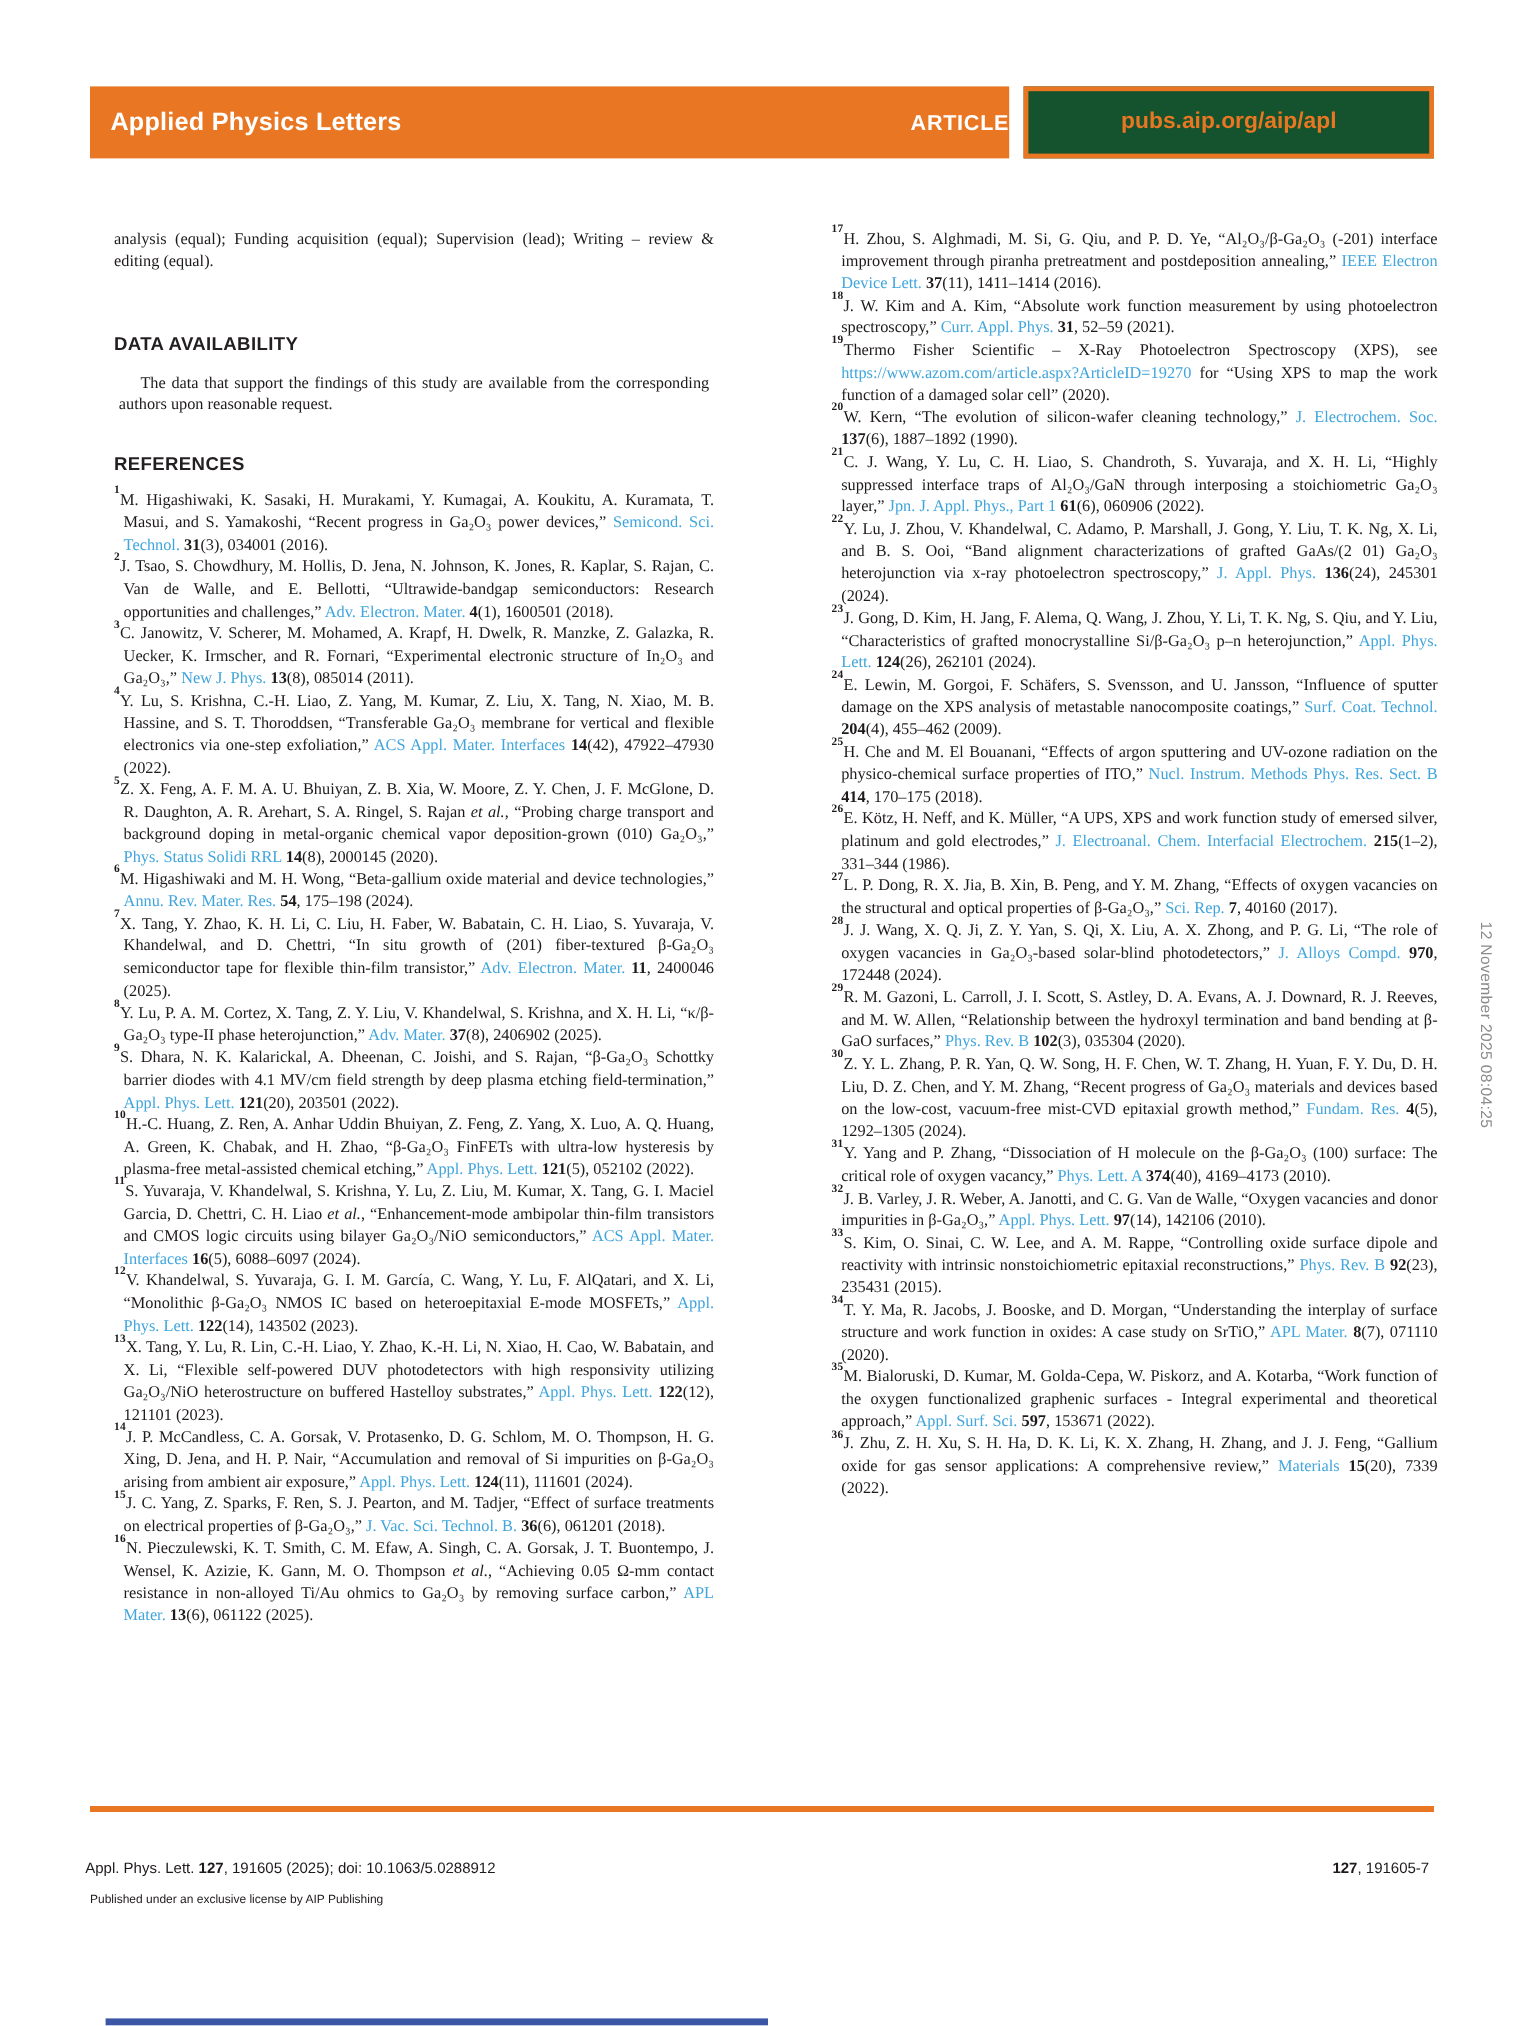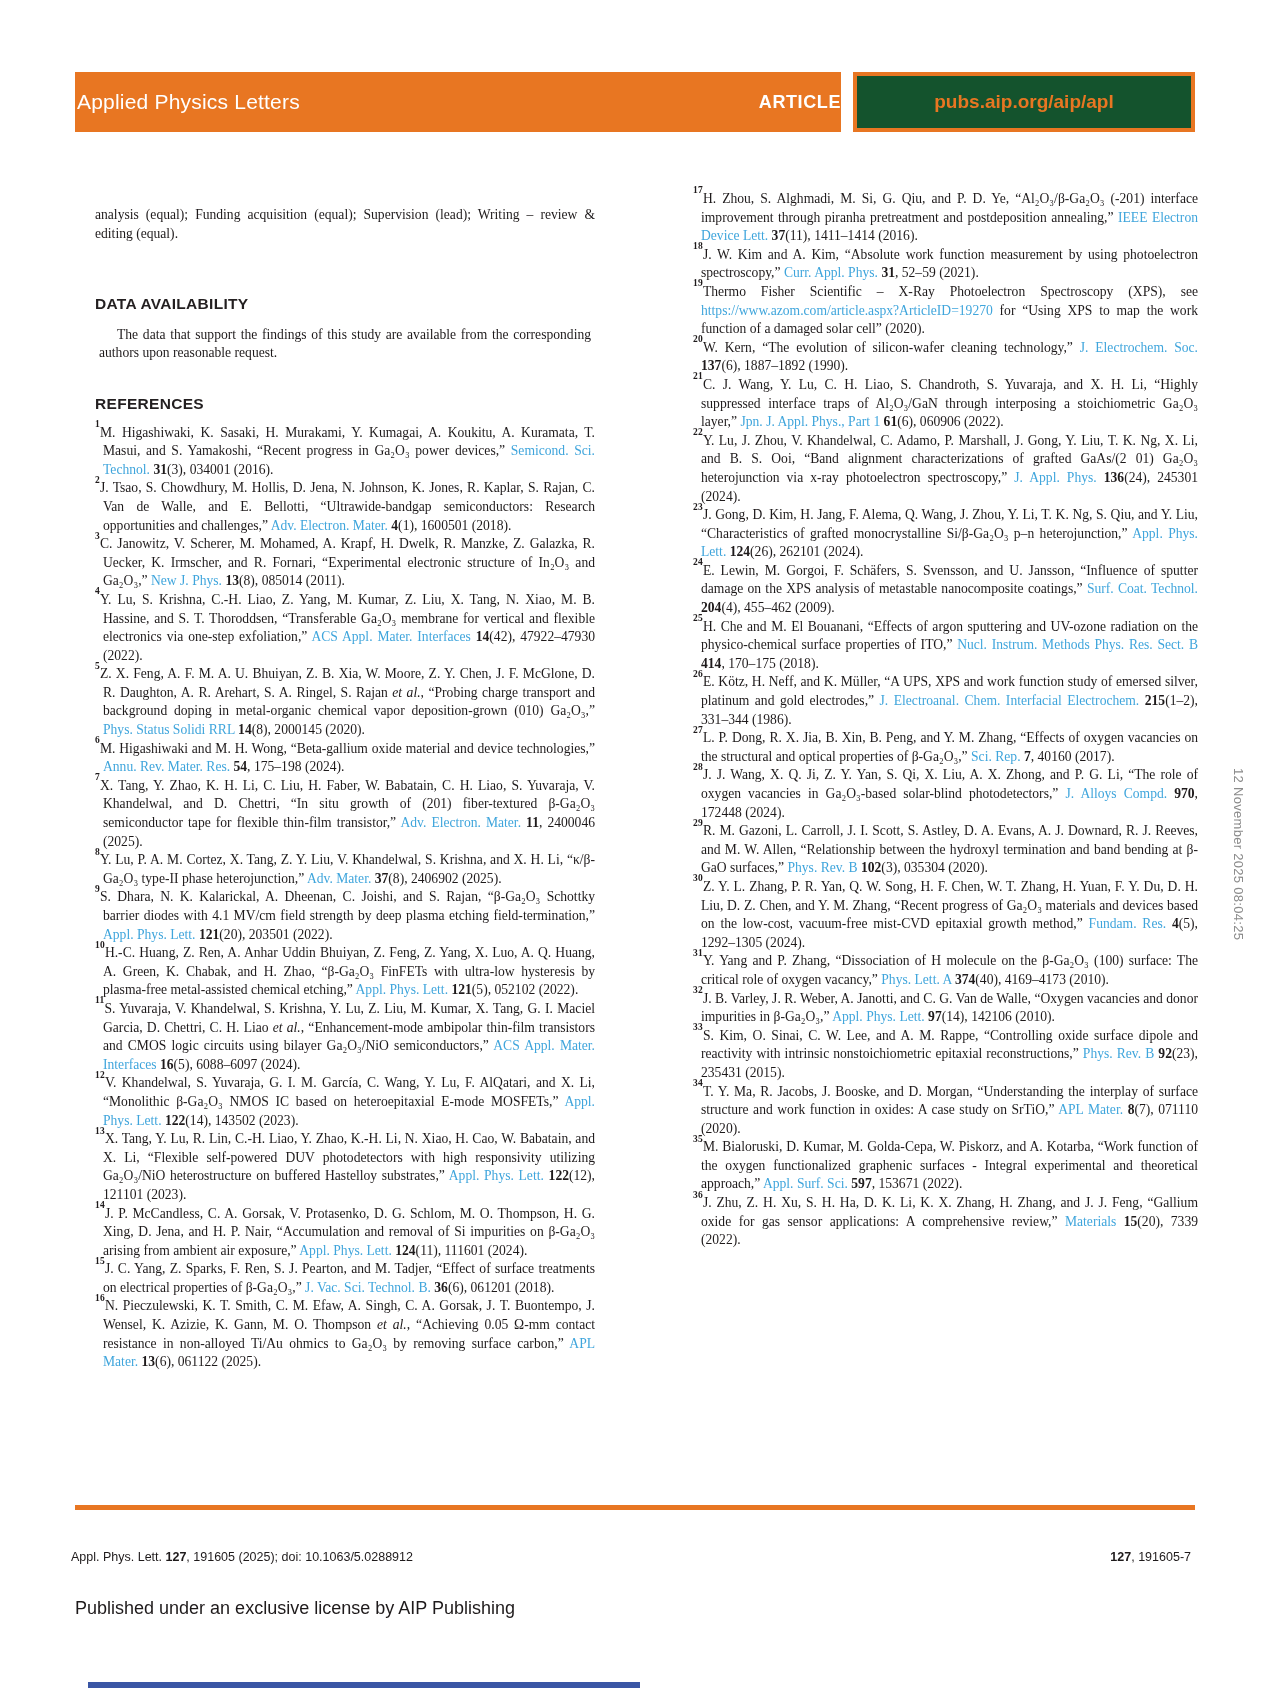--- a/index.html
+++ b/index.html
@@ -7,41 +7,41 @@
     width:1275px;height:1688px;position:relative;background:#ffffff;
     font-family:"Liberation Serif", serif;color:#1e1a1b;
     -webkit-font-smoothing:antialiased;
   }
   
   .header-bar{
     position:absolute;left:75px;top:72px;width:766px;height:60px;
     background:var(--accent,#E87622);display:flex;align-items:center;
   }
   .journal-title{
-    color:#fff;font-family:"Liberation Sans",sans-serif;font-weight:normal;
-    font-size:21px;padding-left:2px;letter-spacing:0.2px;
+    color:#fff;font-family:"Liberation Sans",sans-serif;font-weight:bold;
+    font-size:21px;padding-left:17px;letter-spacing:0.2px;
   }
   .article-label{
     margin-left:auto;color:#fff;font-family:"Liberation Sans",sans-serif;
     font-weight:bold;font-size:18px;letter-spacing:0.6px;
   }
   .site-box{
     position:absolute;left:853px;top:72px;width:342px;height:60px;box-sizing:border-box;
     border:4px solid var(--accent,#E87622);background:#14532d;
     display:flex;align-items:center;justify-content:center;
   }
   .site-link{
     color:var(--accent,#E87622);font-family:"Liberation Sans",sans-serif;
     font-weight:bold;font-size:19px;text-decoration:none;
   }
   
   .col{position:absolute;top:190px;font-size:13.6px;line-height:18.6px;text-align:justify;}
   .col-left{left:95px;width:500px;}
   .col-right{left:693px;width:505px;}
-  .intro-par{margin:16px 0 0 0;}
+  .intro-par{margin:0 0 0 0;}
   .section-heading{
     font-family:"Liberation Sans",sans-serif;font-weight:bold;font-size:15.5px;
     letter-spacing:0.3px;color:#231f20;margin:52px 0 12px 0;text-align:left;
   }
   .section-heading.refs{margin-top:32px;margin-bottom:10px;}
   .body-par{margin:4px;}
   .body-par .first-indent{display:inline-block;width:18px;}
   
   .ref-list{margin:0;padding:0;}
   .ref{
@@ -65,21 +65,21 @@
     position:absolute;left:75px;top:1505px;width:1120px;height:5px;
     background:var(--accent,#E87622);
   }
   .footer-line1{
     position:absolute;left:71px;top:1550px;width:1120px;
     font-family:"Liberation Sans",sans-serif;font-size:12.5px;color:#1e1a1b;
     display:flex;justify-content:space-between;
   }
   .footer-line2{
     position:absolute;left:75px;top:1578px;
-    font-family:"Liberation Sans",sans-serif;font-size:18px;color:#1e1a1b;margin-top:20px;
+    font-family:"Liberation Sans",sans-serif;font-size:10px;color:#1e1a1b;
   }
   .page-bottom-strip{
     position:absolute;left:88px;top:1682px;width:552px;height:6px;background:#3a56a5;
   }
 </style>
 </head>
 <body>
 
 <div class="header-bar">
   <span class="journal-title">Applied Physics Letters</span>

